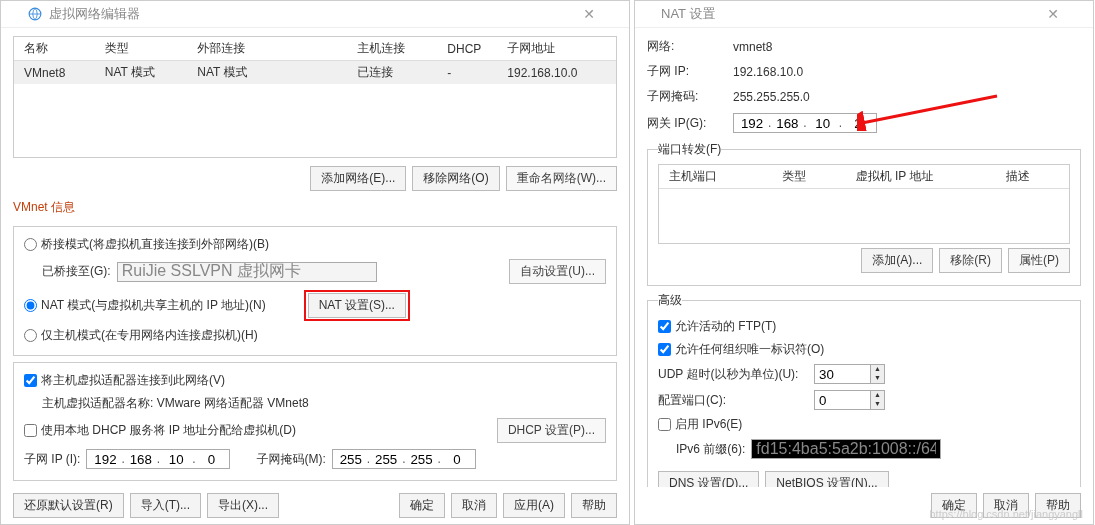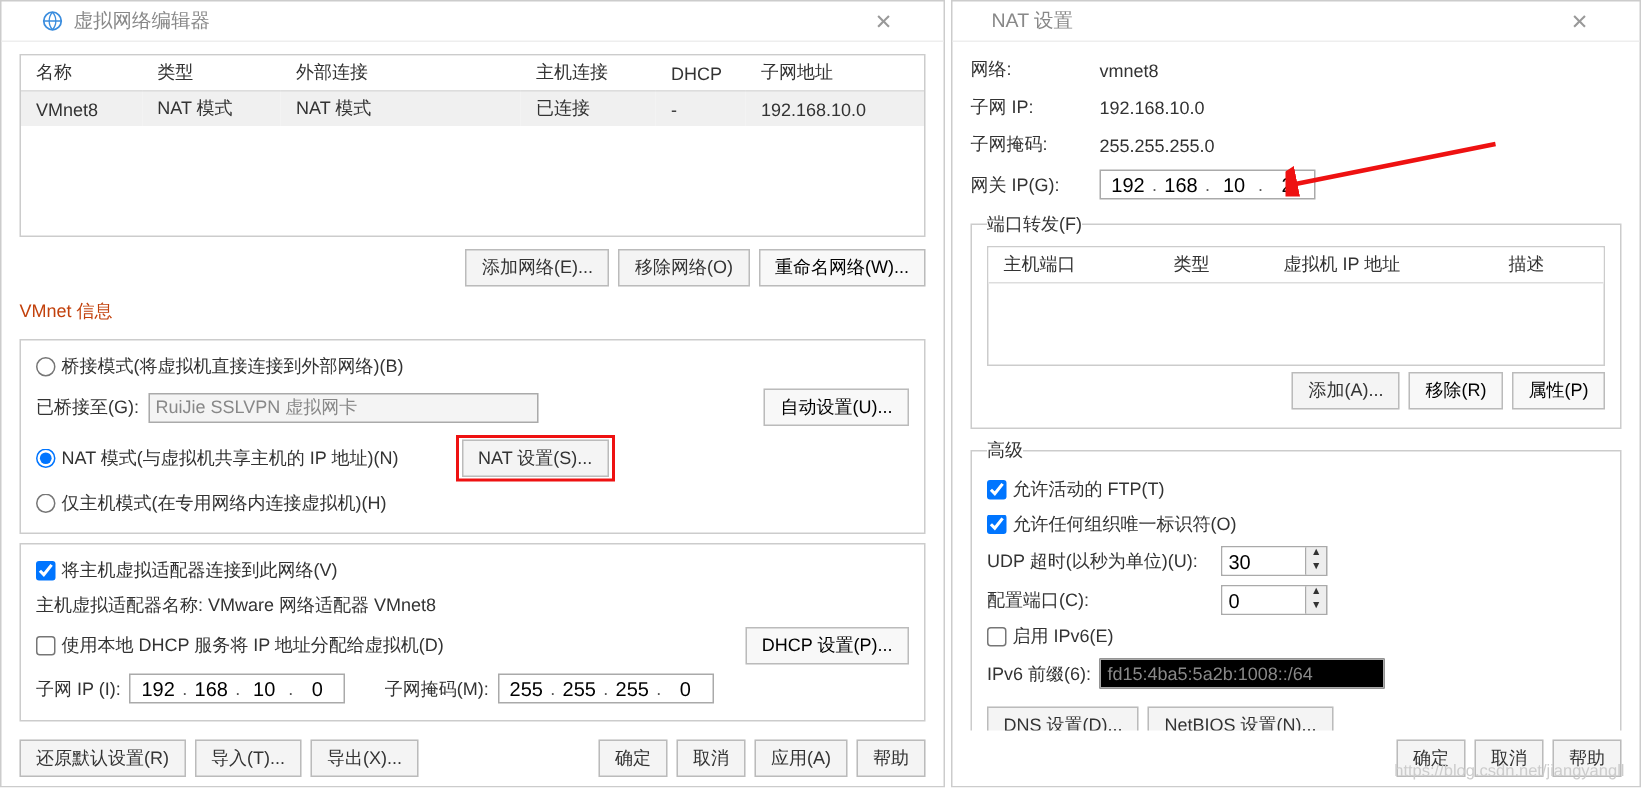--- a/index.html
+++ b/index.html
@@ -13,29 +13,29 @@
   .titlebar .spacer { flex: 1; }
   .close-x { width: 28px; text-align: center; color: #999; font-size: 14px; cursor: pointer; }
   .content { padding: 8px 12px 6px 12px; flex: 1; display: flex; flex-direction: column; gap: 4px; overflow: hidden; }
   table.grid { width: 100%; border-collapse: collapse; font-size: 12px; }
   table.grid th, table.grid td { text-align: left; padding: 3px 10px; }
   table.grid thead th { background: #fff; color: #333; font-weight: normal; border-bottom: 1px solid #ddd; }
   table.grid tbody tr.sel td { background: #f0f0f0; }
   .tablewrap { border: 1px solid #ccc; height: 160px; overflow: hidden; }
   .btnrow { display: flex; gap: 6px; justify-content: flex-end; padding: 4px 0; }
   button, .btn { font-family: inherit; font-size: 12px; padding: 3px 10px; background: #f4f4f4; border: 1px solid #bbb; cursor: pointer; color: #333; min-height: 22px; }
-  button:disabled, .btn.disabled { color: #000000; background: #f8f8f8; cursor: default; }
+  button:disabled, .btn.disabled { color: #404040; background: #f8f8f8; cursor: default; }
   fieldset { border: 1px solid #ccc; padding: 6px 10px 8px 10px; margin-top: 2px; }
   .fieldlabel { font-size: 12px; color: #c2410c; margin-bottom: 4px; }
   .row { display: flex; align-items: center; gap: 6px; padding: 3px 0; }
   .row label { white-space: nowrap; }
-  input[type="text"] { font-family: inherit; font-size: 12px; padding: 2px 4px; border: 1px solid #aaa; height: 20px; }
+  input[type="text"] { font-family: inherit; font-size: 16px; padding: 2px 4px; border: 1px solid #aaa; height: 20px; }
   .radio, .check { display: inline-flex; align-items: center; gap: 4px; }
   .radio input, .check input { margin: 0; }
-  .indent { margin-left: 0; }
+  .indent { margin-left: 18px; }
   .right-btn { margin-left: auto; }
   .footer-btns { display: flex; gap: 6px; padding: 6px 12px; justify-content: flex-end; }
   .spacer { flex: 1; }
   .ip-part { width: 28px; text-align: center; border: none; padding: 0; }
   .ip-box { display: inline-flex; align-items: center; border: 1px solid #aaa; padding: 0 4px; height: 20px; background: #fff; }
   .ip-box span { color: #555; padding: 0 2px; }
   .redbox { border: 2px solid #e11; padding: 1px 2px; display: inline-block; margin-left: 32px; }
   .arrow-svg { position: absolute; pointer-events: none; }
   .table2 { border: 1px solid #ccc; height: 80px; }
   .kvrow { display:flex; align-items:center; gap:16px; padding:2px 0; }

